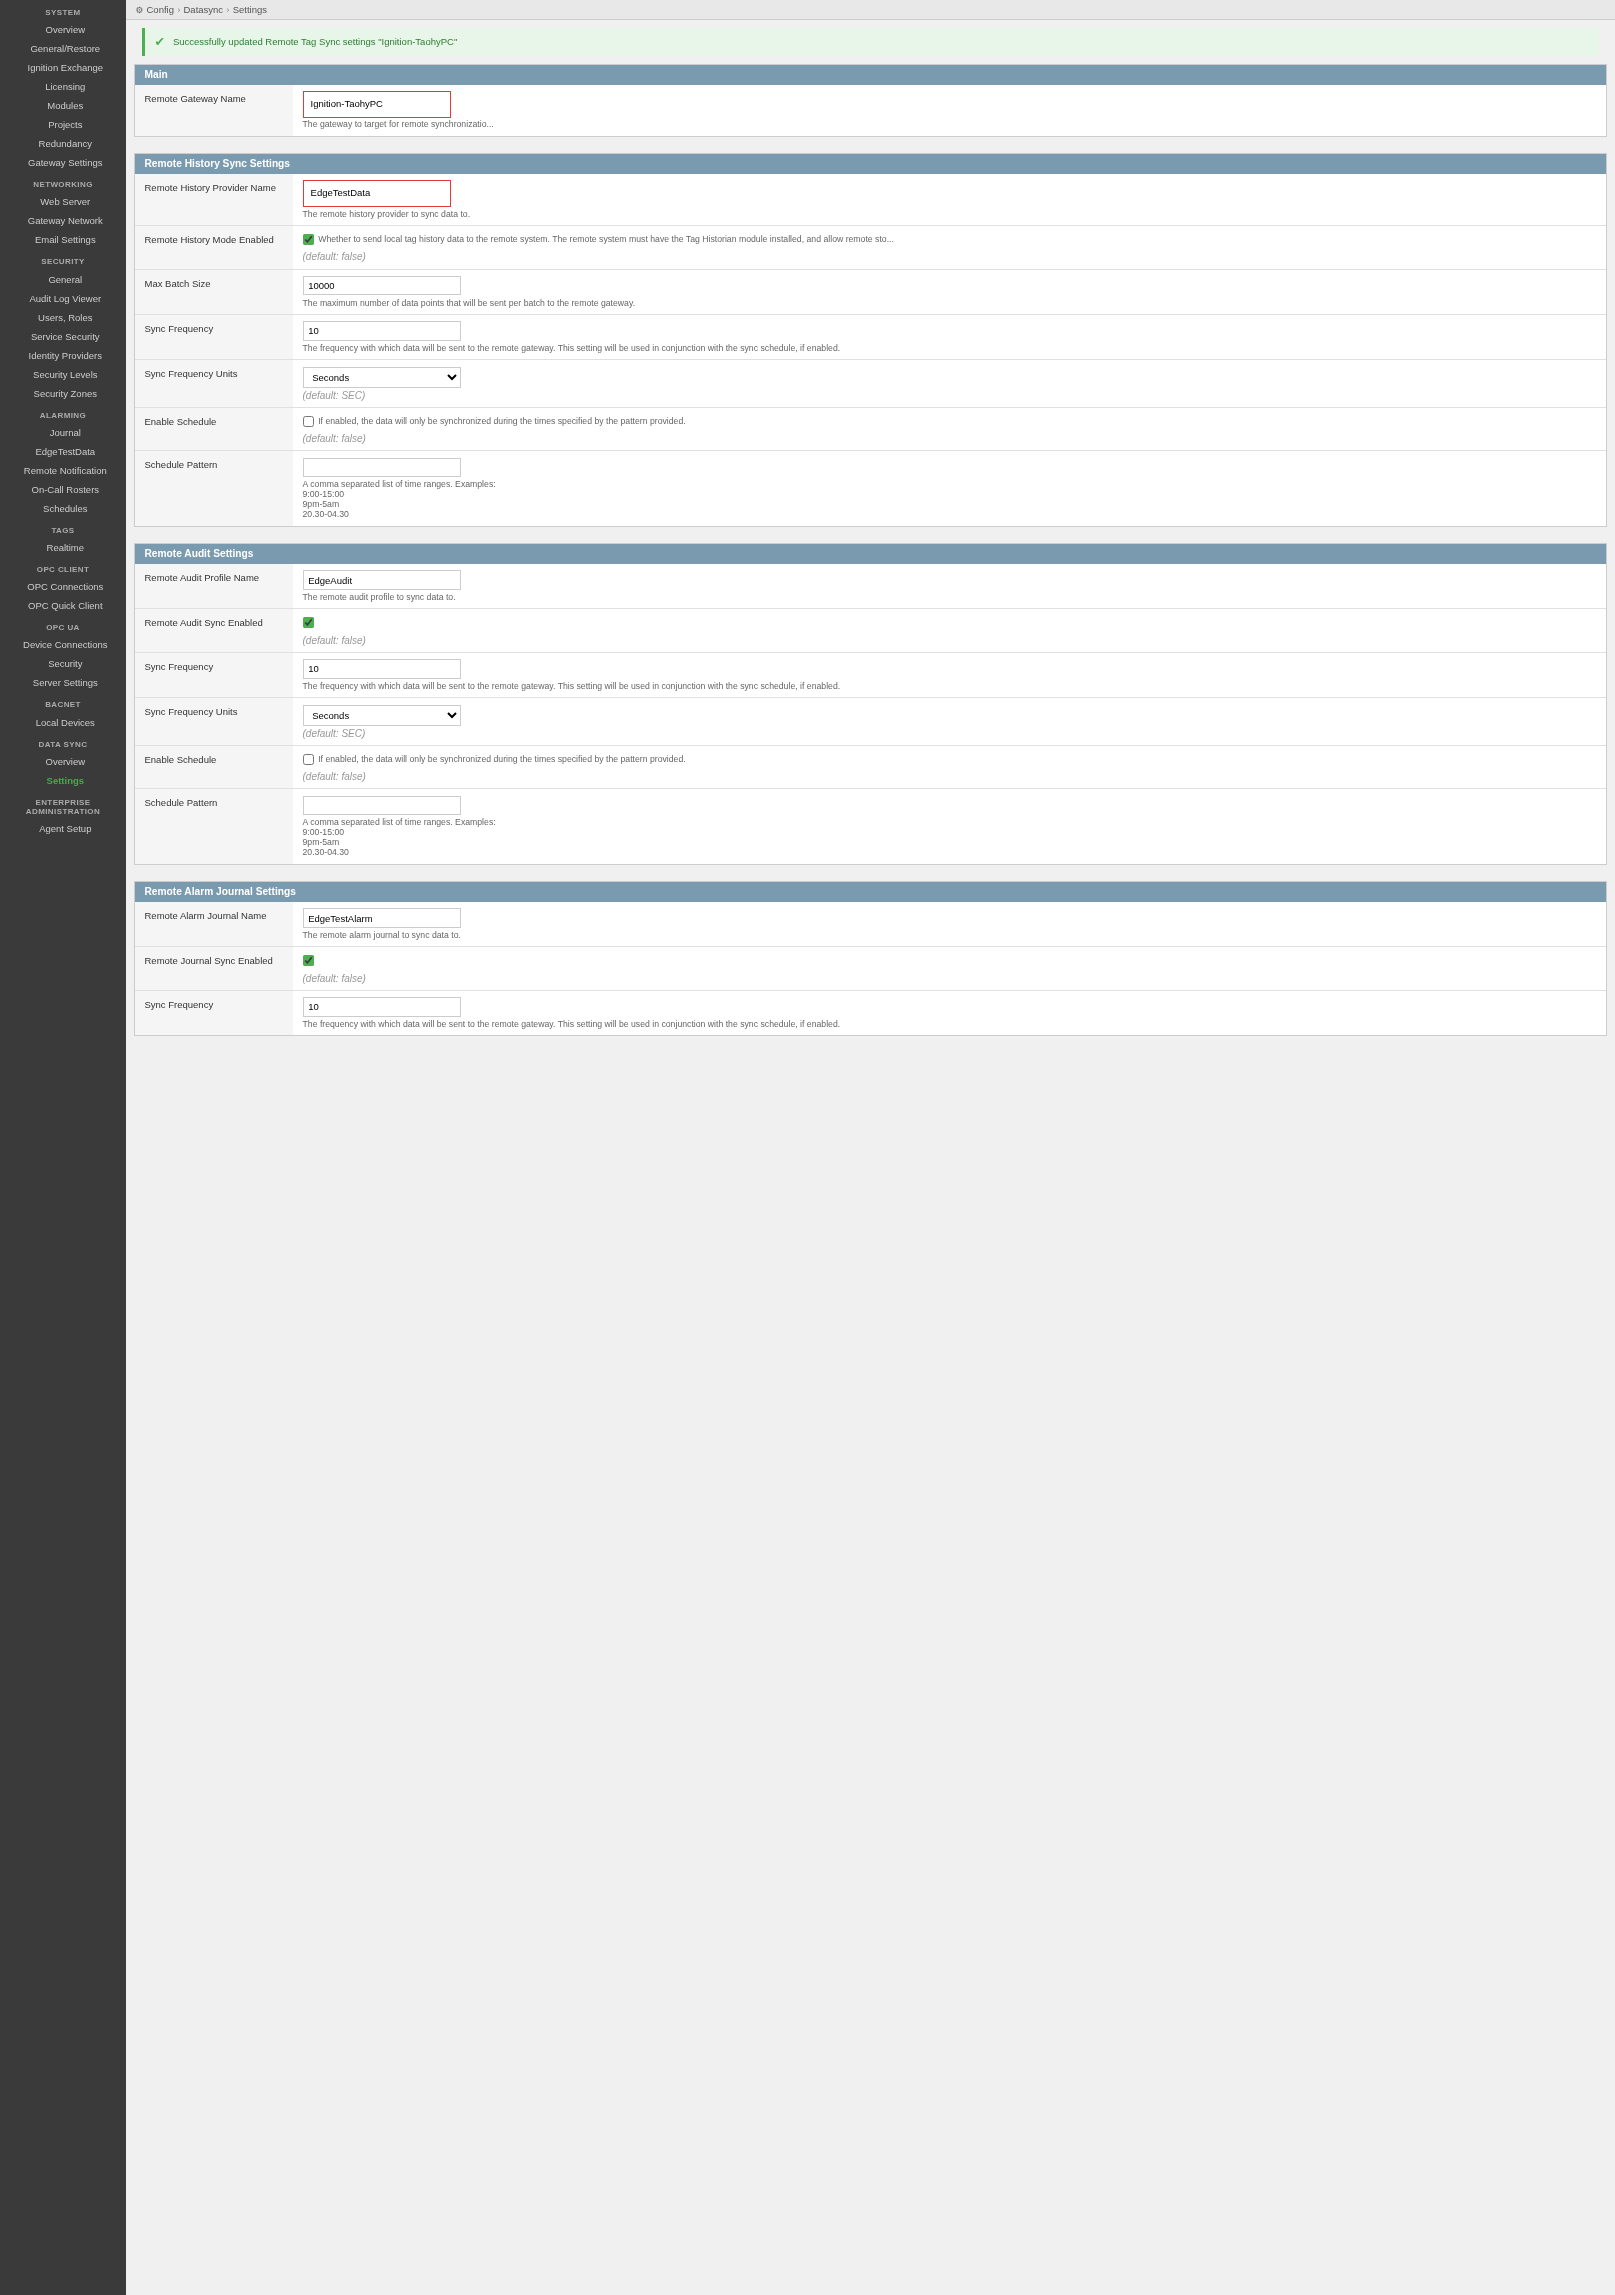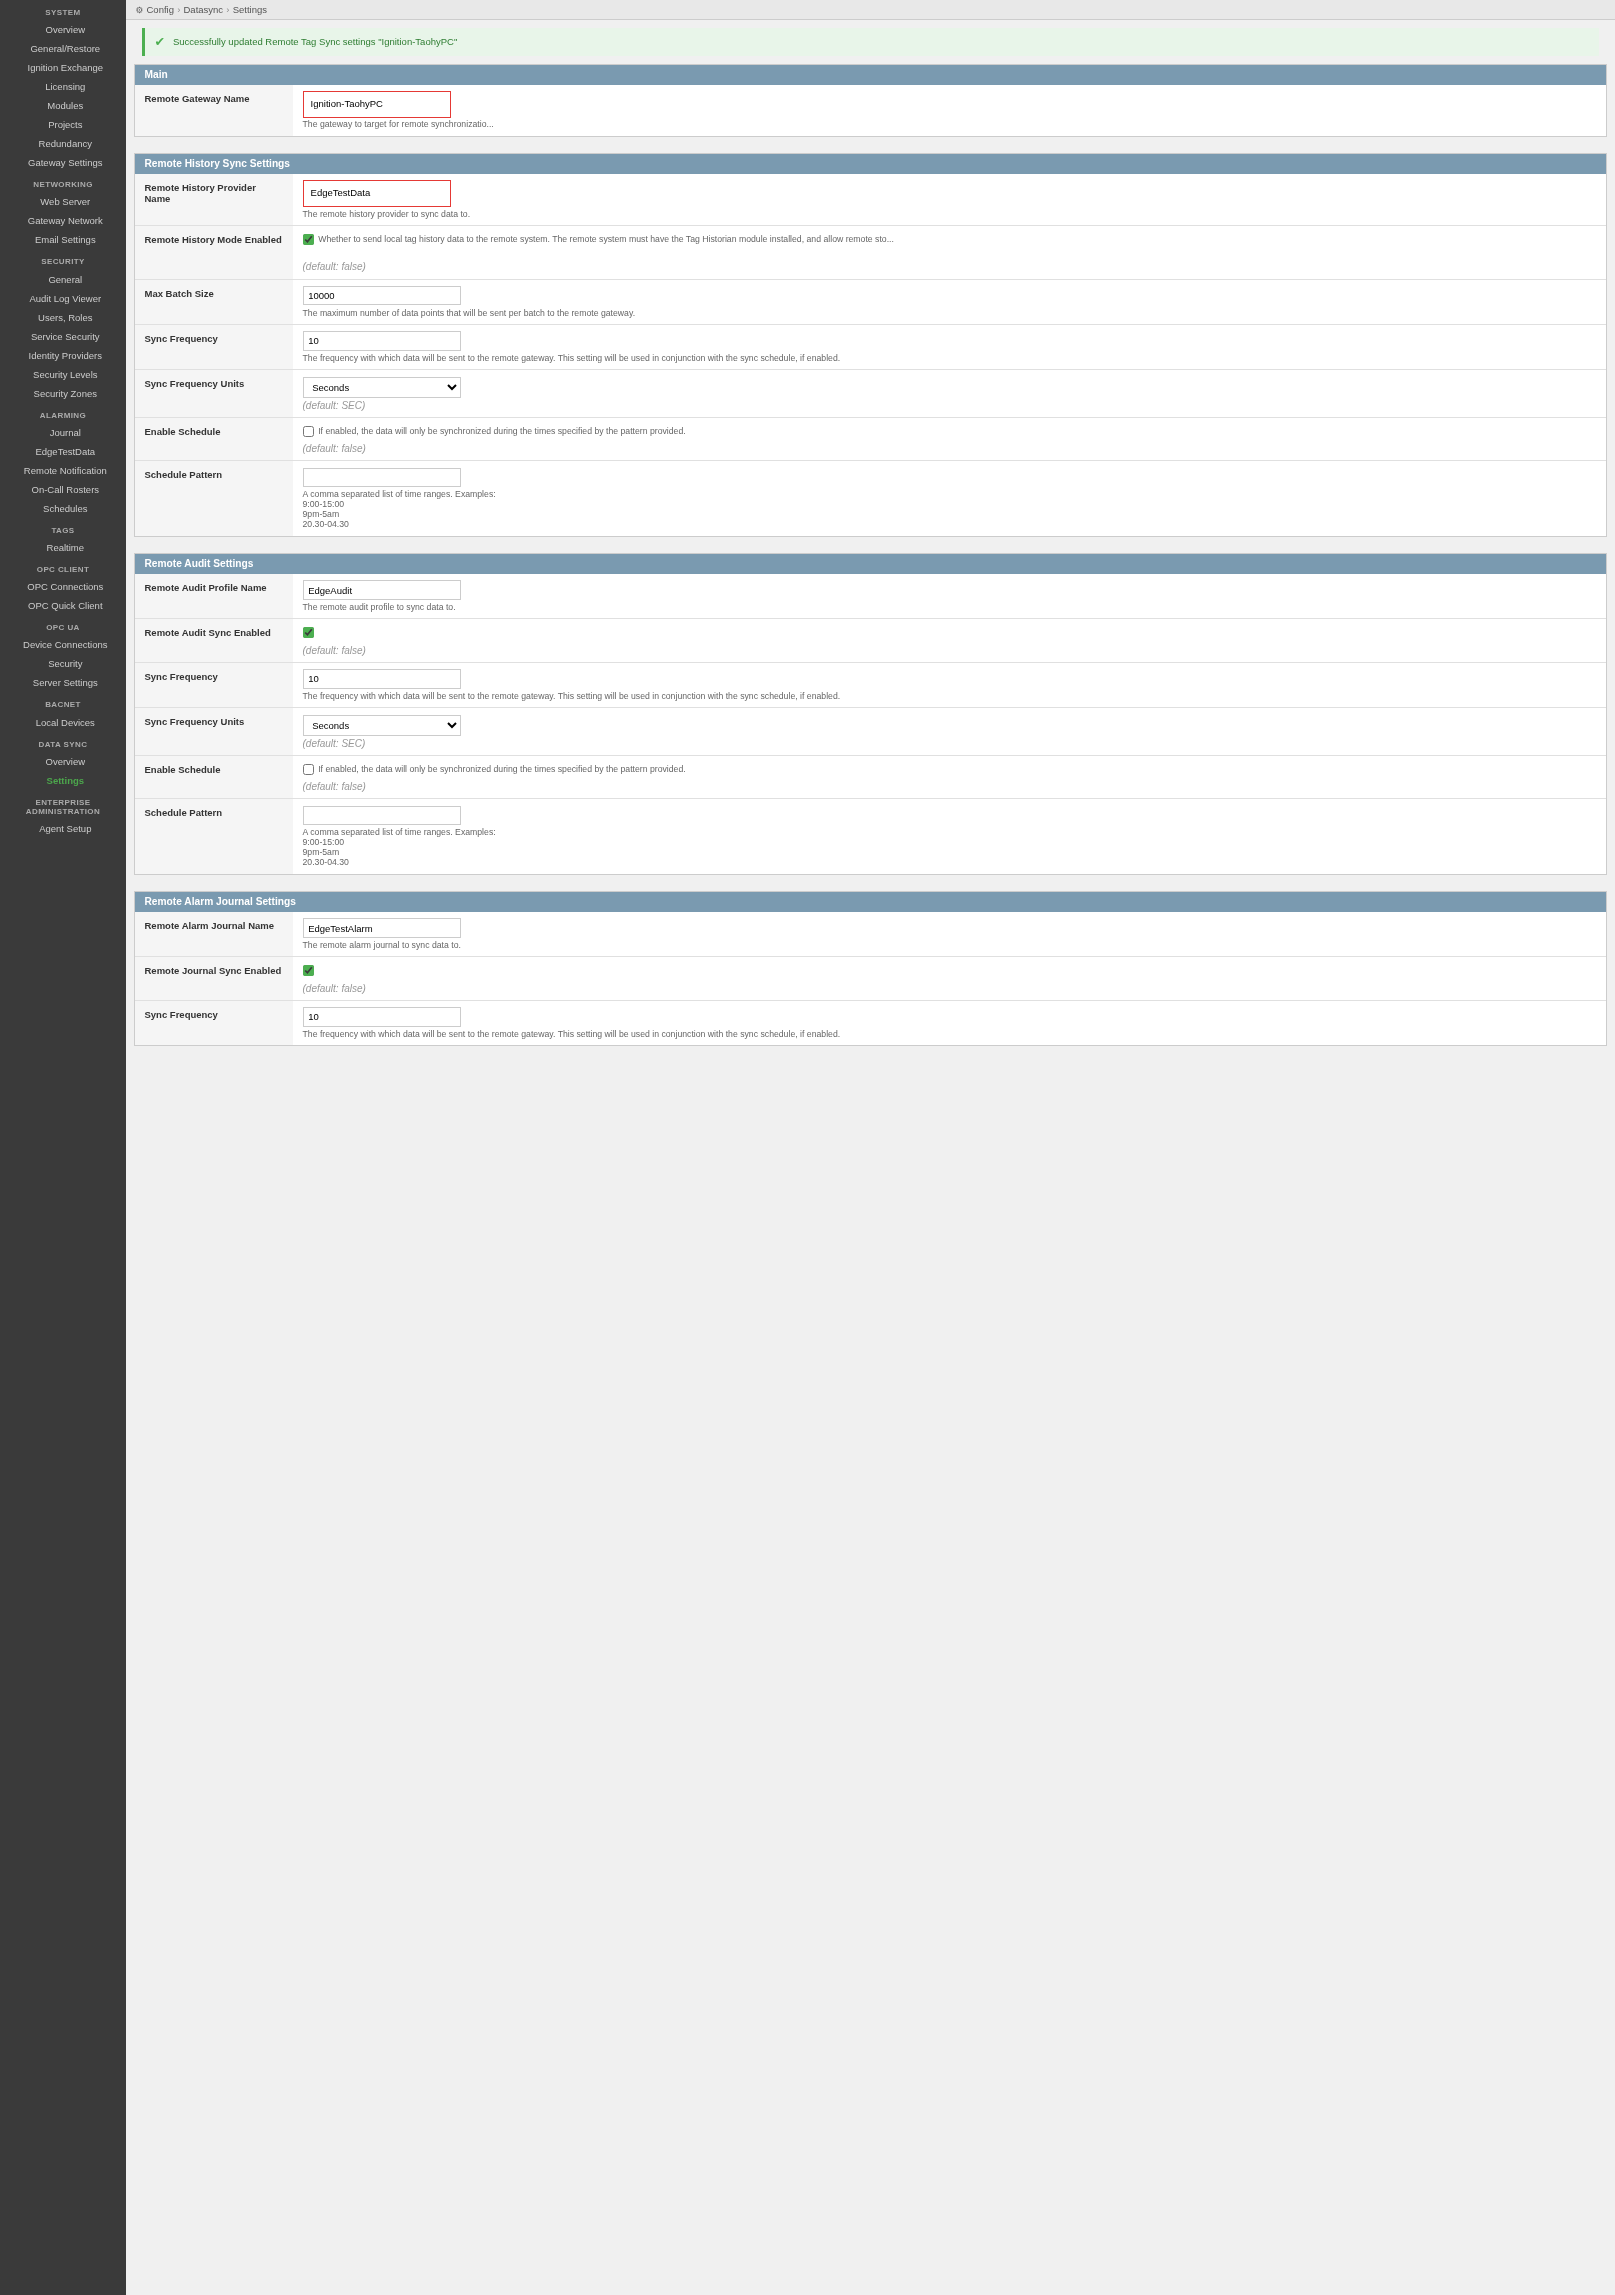--- a/index.html
+++ b/index.html
@@ -107,21 +107,21 @@
     .form-row {
       display: flex;
       border-bottom: 0.8px solid #e0e0e0;
       min-height: 39px;
     }
     .form-row:last-child { border-bottom: none; }
     .form-label {
       width: 158px;
       min-width: 158px;
       padding: 6.3px 9.5px;
-      font-weight: bold;
+      font-weight: normal;
       font-size: 9.5px;
       background: #f5f5f5;
       color: #333;
       display: flex;
       align-items: flex-start;
       padding-top: 8px;
     }
     .form-value {
       flex: 1;
       padding: 6.3px 9.5px;
@@ -256,21 +256,21 @@
         </div>
         <div class="section-block">
           <div class="section-header">Remote History Sync Settings</div>
           <div class="form-row">
             <div class="form-label">Remote History Provider Name</div>
             <div class="form-value"><div style="border: 1.6px solid rgb(229, 57, 53); display: inline-block; padding: 2.4px;"><input type="text" value="EdgeTestData" style="border: none; width: 142px;"></div><div class="description">The remote history provider to sync data to.</div></div>
           </div>
           <div class="form-row">
             <div class="form-label">Remote History Mode Enabled</div>
             <div class="form-value">
-              <div style="display: flex; align-items: flex-start; gap: 15px; flex-direction: column;">
+              <div style="display: flex; align-items: flex-start; gap: 5px; flex-direction: column;">
                 <div style="display: flex; gap: 4.7px; align-items: flex-start;">
                   <input type="checkbox" checked="" style="">
                   <span class="description">Whether to send local tag history data to the remote system. The remote system must have the Tag Historian module installed, and allow remote sto...</span>
                 </div>
                 <div class="default-text">(default: false)</div>
               </div>
             </div>
           </div>
           <div class="form-row">
             <div class="form-label">Max Batch Size</div>

